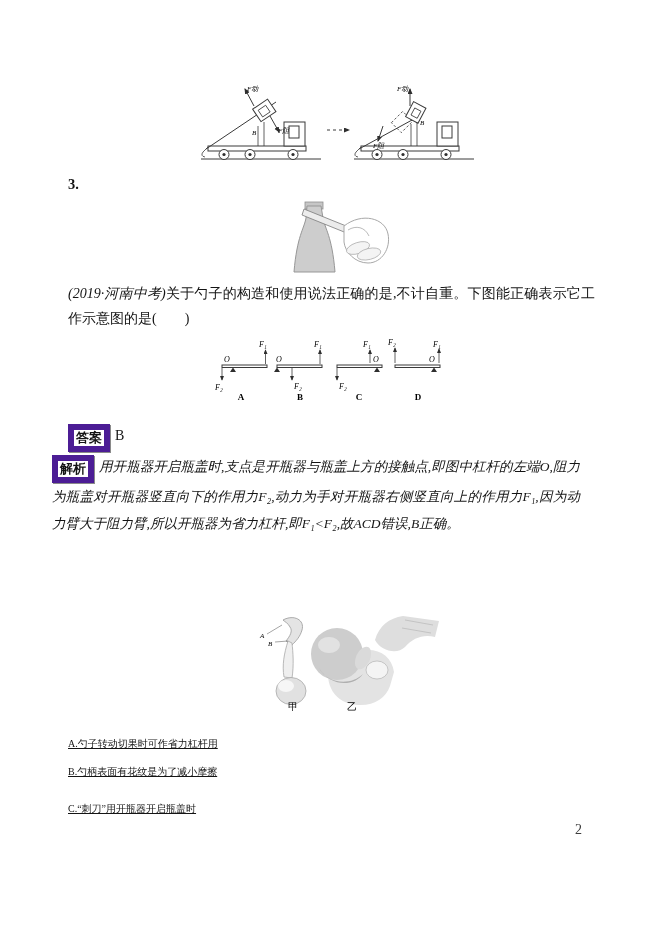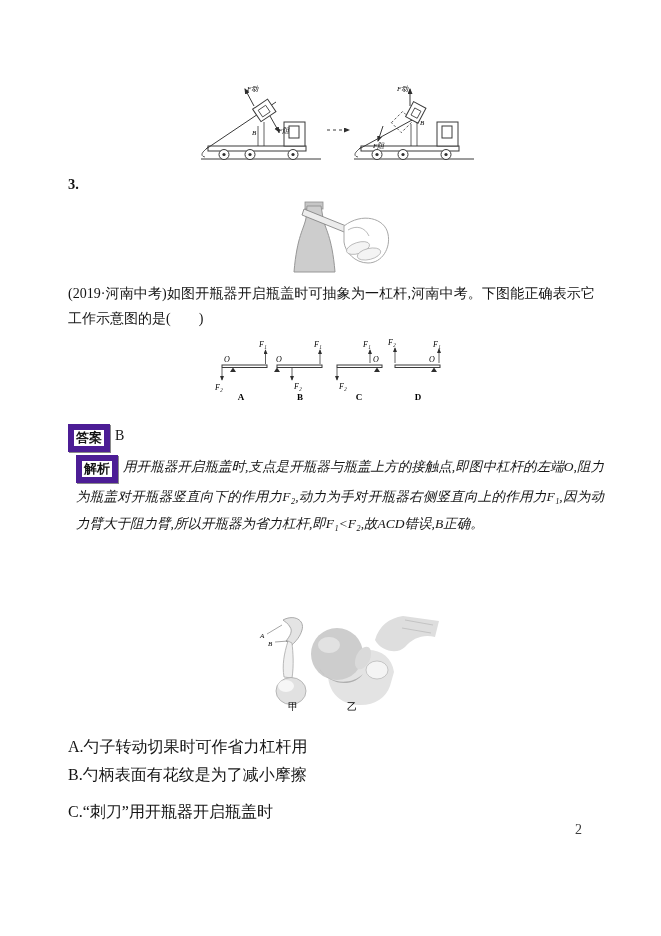--- a/index.html
+++ b/index.html
@@ -4,30 +4,30 @@
 <style>
   html,body { margin:0; padding:0; background:#ffffff; }
   .page {
     position:relative; width:661px; height:936px; background:#fff;
     font-family:"Liberation Serif","DejaVu Serif",serif; color:#141414;
     overflow:hidden;
   }
   .abs { position:absolute; }
   .qnum { font-weight:bold; font-size:14.5px; }
   .stem { font-size:14px; line-height:25px; text-align:justify; }
-  .stem .src { }
+  .stem .src { font-style:italic; }
   .tagbox {
     display:inline-block; border:6px solid #4c1d95; background:#fff;
     font-weight:bold; font-size:13px; line-height:16px; padding:0 2px;
     box-shadow:1px 1px 0 #8a8a8a; margin-right:5px; vertical-align:-2px;
   }
   .answer-val { font-size:14px; }
   .analysis { font-size:13.5px; line-height:27px; text-align:justify; }
   .analysis .analysis-text { font-style:italic; }
-  .option { font-size:16px; white-space:nowrap; }
+  .option { font-size:10px; white-space:nowrap;text-decoration:underline; }
   .pageno { font-size:14px; color:#3c3c3c; }
   svg { display:block; }
   svg text { font-family:"Liberation Serif","DejaVu Serif",serif; }
   .sv-math { font-style:italic; font-size:8px; }
   .sv-math-sm { font-style:italic; font-size:7px; }
   .sv-abcd { font-weight:bold; font-size:9px; }
   .sv-cjk { font-size:10px; }
   .ln  { stroke:#3a3a3a; stroke-width:1; fill:none; }
   .ln2 { stroke:#3a3a3a; stroke-width:0.8; fill:none; }
   .wt  { fill:#ffffff; stroke:#3a3a3a; stroke-width:1; }
@@ -115,21 +115,21 @@
     <path d="M26,13 L88,38 L86,44 L24,19 Z" fill="#ececec" stroke="#7a7a7a" stroke-width="0.8"></path>
     <g>
       <path d="M66,30 C84,16 107,22 110,38 C113,52 104,67 90,67 C77,67 67,56 66,46 Z" fill="#ffffff" stroke="#a8a8a8" stroke-width="1"></path>
       <ellipse cx="80" cy="52" rx="12" ry="5.5" transform="rotate(-18 80 52)" fill="#f4f4f4" stroke="#a8a8a8" stroke-width="0.7"></ellipse>
       <ellipse cx="91" cy="58" rx="12" ry="5.5" transform="rotate(-14 91 58)" fill="#f4f4f4" stroke="#a8a8a8" stroke-width="0.7"></ellipse>
       <path d="M70,34 C78,29 87,31 91,40" fill="none" stroke="#a8a8a8" stroke-width="0.8"></path>
     </g>
   </svg>
 
   <div class="abs stem" style="left:68px;top:281px;width:527px">
-    <span class="src">(2019·河南中考)</span><span>如图开瓶器开启瓶盖时可抽象为一杠杆,河南中考。下图能正确表示它工作示意图的是(　　)</span>
+    <span class="src">(2019·河南中考)</span><span>关于勺子的构造和使用说法正确的是,不计自重。下图能正确表示它工作示意图的是(　　)</span>
   </div>
 
   <svg class="abs" style="left:203px;top:336px" width="255" height="68" viewBox="0 0 255 68">
     <defs>
       <marker id="ah2" markerWidth="7" markerHeight="7" refX="5" refY="2.5" orient="auto">
         <polygon points="0,0 6,2.5 0,5" fill="#2e2e2e"></polygon>
       </marker>
     </defs>
 
     <g>
@@ -174,21 +174,21 @@
       <text class="sv-math" x="230" y="11">F₁</text>
       <polygon class="blk" points="228,36 234,36 231,31.5"></polygon>
       <text class="sv-abcd" x="215" y="64" text-anchor="middle">D</text>
     </g>
   </svg>
 
   <div class="abs" style="left:68px;top:424px">
     <span class="tagbox">答案</span><span class="answer-val">B</span>
   </div>
 
-  <div class="abs analysis" style="left:76px;top:453px;width:528px">
+  <div class="abs analysis" style="left:52px;top:453px;width:528px">
     <span class="tagbox">解析</span><span class="analysis-text">用开瓶器开启瓶盖时,支点是开瓶器与瓶盖上方的接触点,即图中杠杆的左端O,阻力为瓶盖对开瓶器竖直向下的作用力F₂,动力为手对开瓶器右侧竖直向上的作用力F₁,因为动力臂大于阻力臂,所以开瓶器为省力杠杆,即F₁&lt;F₂,故ACD错误,B正确。</span>
   </div>
 
 
   <svg class="abs" style="left:255px;top:610px" width="200" height="105" viewBox="0 0 200 105">
 
     <g>
       <path d="M28,10 C39,4 50,10 47,20 C45,27 41,31 37,35 L31,31 C35,26 38,21 35,17 C33,13 30,12 28,10 Z" fill="#e4e4e4" stroke="#999999" stroke-width="0.8"></path>
       <path d="M33,31 C29,44 27,55 29,67 L37,68 C39,55 38,42 37,33 Z" fill="#efefef" stroke="#a8a8a8" stroke-width="0.8"></path>
       <ellipse cx="36" cy="81" rx="15" ry="13.5" fill="#e1e1e1" stroke="#a8a8a8" stroke-width="0.8"></ellipse>

